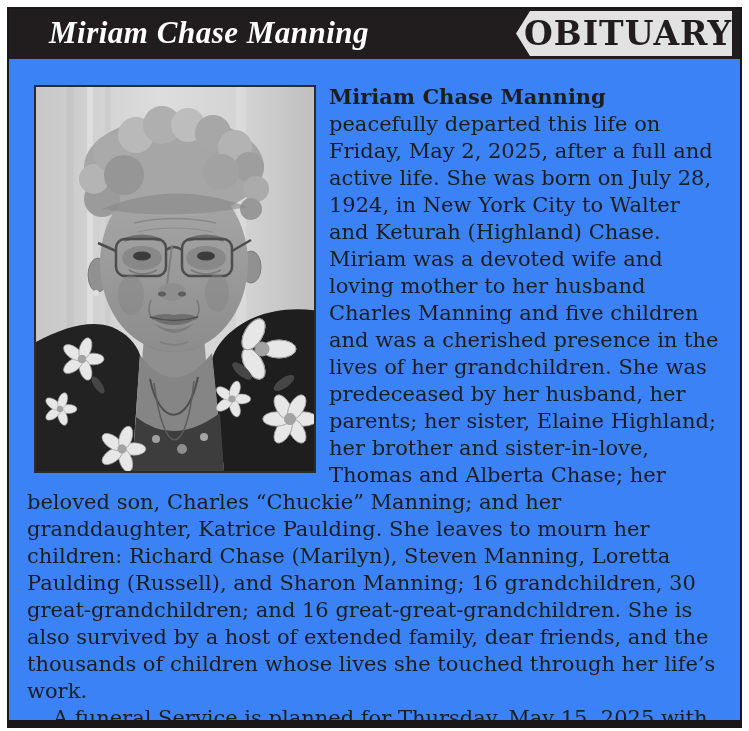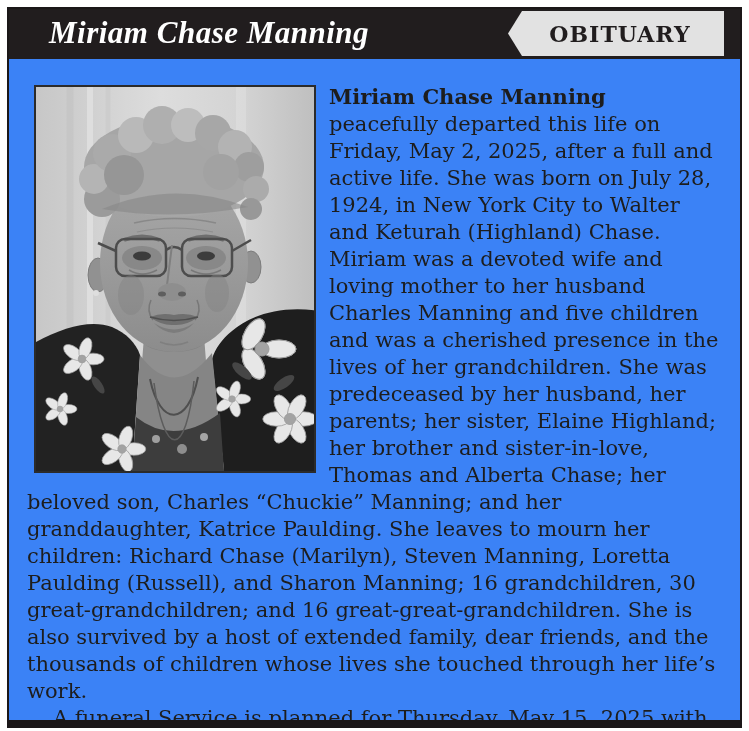--- a/index.html
+++ b/index.html
@@ -35,32 +35,32 @@
     font-family: "Liberation Serif", "DejaVu Serif", serif;
     font-style: italic;
     font-weight: bold;
     font-size: 31px;
     letter-spacing: 0.5px;
     color: #ffffff;
     white-space: nowrap;
   }
   .badge {
     position: absolute;
-    right: 16px;
+    right: 8px;
     top: 2px;
     width: 216px;
     height: 45px;
     background: #e2e2e2;
     clip-path: polygon(14px 0, 100% 0, 100% 100%, 14px 100%, 0 50%);
     display: flex;
     align-items: center;
     justify-content: center;
     font-family: "DejaVu Serif", serif;
     font-weight: bold;
-    font-size: 22px;
+    font-size: 33px;
     letter-spacing: 1px;
     color: #211d1e;
     padding-left: 8px;
     box-sizing: border-box;
   }
   .content {
     padding: 24px 20px 0 18px;
     font-size: 21px;
     line-height: 27px;
     color: #1d1d1d;

